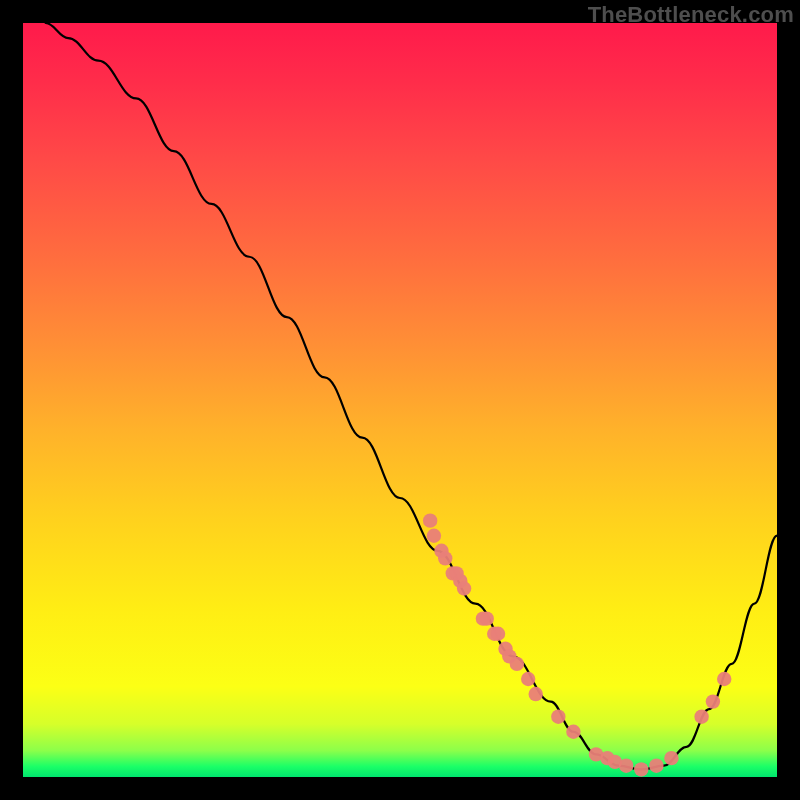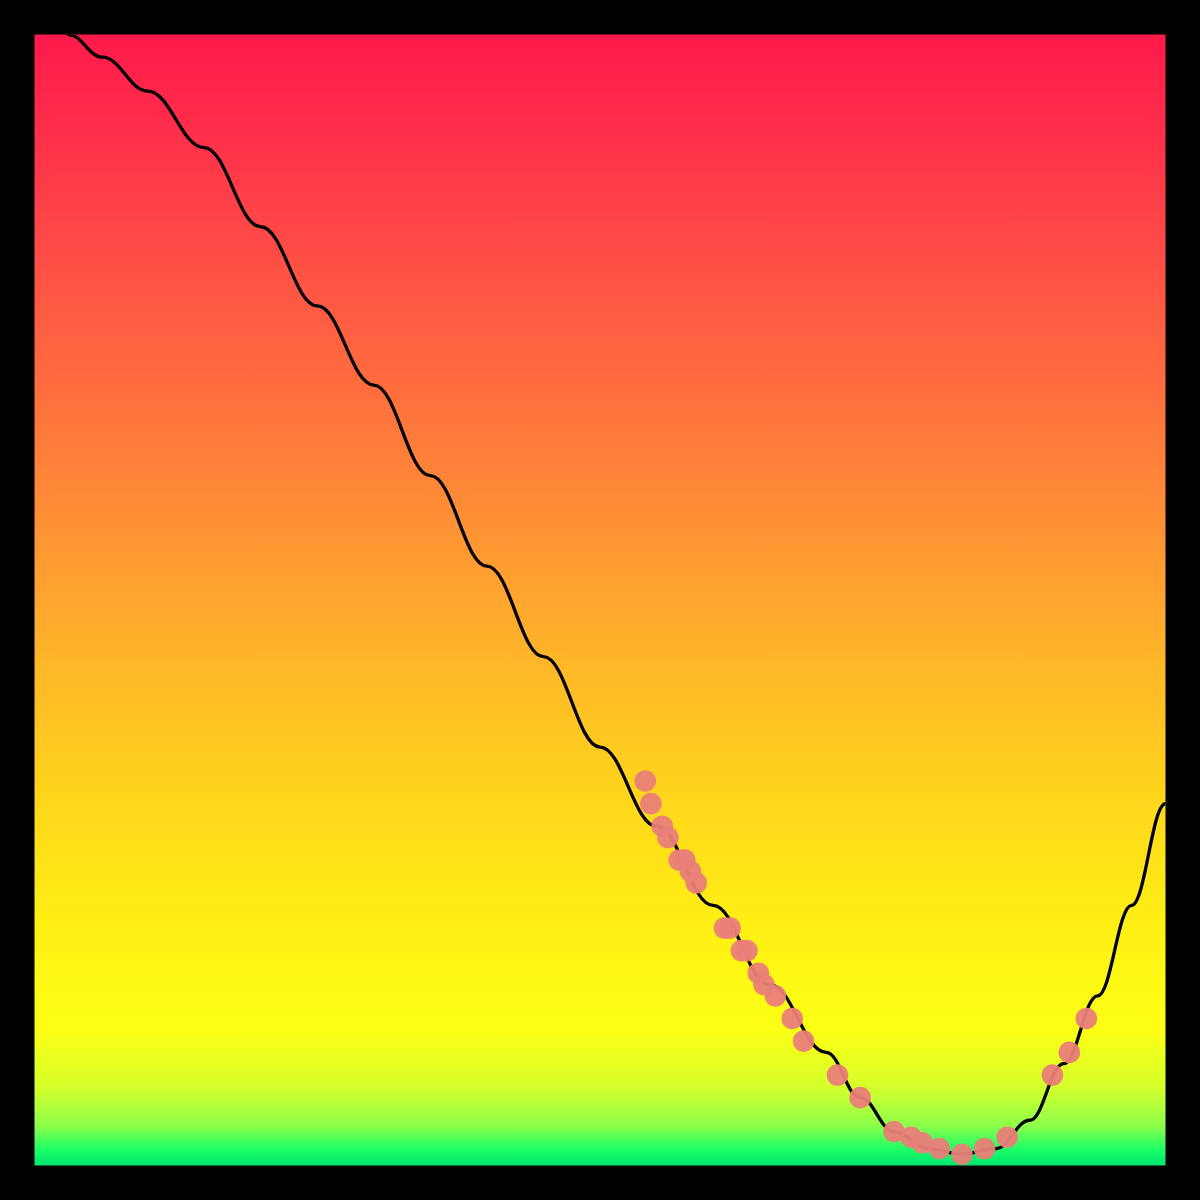--- a/index.html
+++ b/index.html
@@ -94,13 +94,14 @@
           <circle cx="603.2" cy="742.69" r="7.2" class="dot"></circle>
           <circle cx="618.28" cy="746.46" r="7.2" class="dot"></circle>
           <circle cx="633.36" cy="742.69" r="7.2" class="dot"></circle>
           <circle cx="648.4399999999999" cy="735.15" r="7.2" class="dot"></circle>
           <circle cx="678.6" cy="693.68" r="7.2" class="dot"></circle>
           <circle cx="689.9100000000001" cy="678.6" r="7.2" class="dot"></circle>
           <circle cx="701.22" cy="655.98" r="7.2" class="dot"></circle>
         </g>
     </svg>
   </div>
+  <div class="watermark">TheBottleneck.com</div>
 </div>
 
 </body></html>

